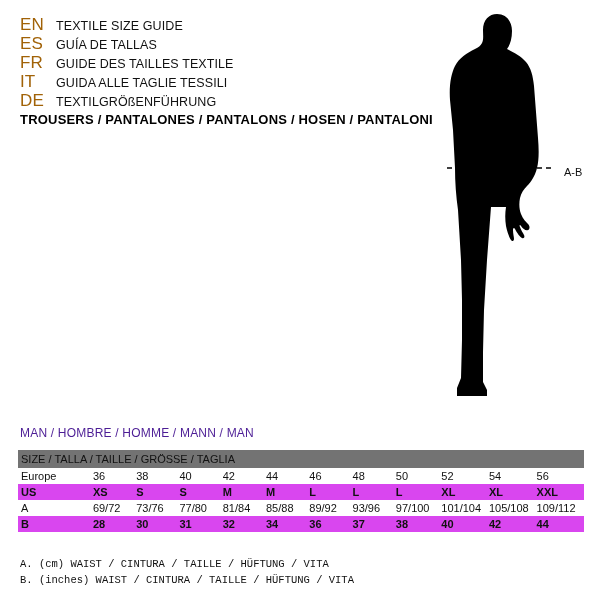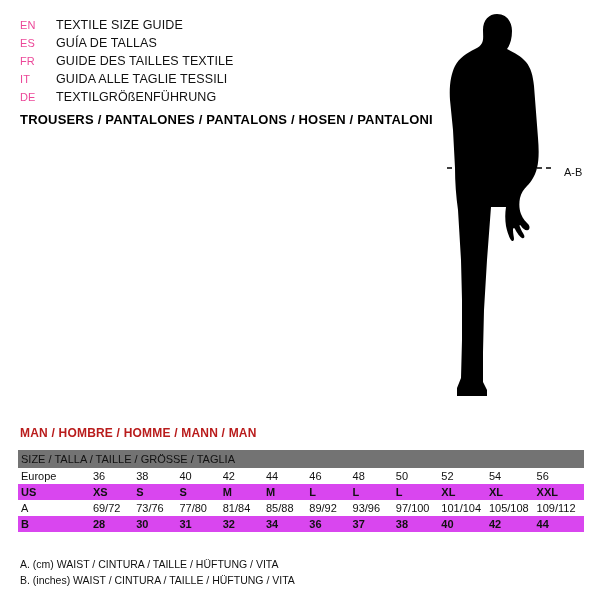--- a/index.html
+++ b/index.html
@@ -33,22 +33,22 @@
   .lang-row {
     display: flex;
     align-items: baseline;
     line-height: 18px;
     font-size: 12.5px;
     letter-spacing: 0.1px;
   }
   .lang-code {
     width: 36px;
     flex: 0 0 36px;
-    font-size: 11px;
-    color: #ec4899;
+    font-size: 17px;
+    color: #a16207;
   }
   .lang-text {
     font-size: 12.5px;
     color: #111;
     white-space: nowrap;
   }
 
   .section-title {
     position: absolute;
     left: 20px;
@@ -80,23 +80,23 @@
     font-family: "Liberation Sans", sans-serif;
     text-align: center;
   }
 
   
   .table-title {
     position: absolute;
     left: 20px;
     top: 426px;
     font-size: 12px;
-    font-weight: bold;
+    font-weight: normal;
     letter-spacing: 0.2px;
-    color: #b91c1c;
+    color: #4c1d95;
   }
 
   table.size-table {
     position: absolute;
     left: 18px;
     top: 450px;
     width: 566px;
     border-collapse: collapse;
     font-size: 11px;
     color: #111;
@@ -130,20 +130,21 @@
   .foot-notes {
     position: absolute;
     left: 20px;
     top: 556px;
     font-size: 10.5px;
     line-height: 16px;
     color: #111;
   }
   .foot-notes div {
     white-space: nowrap;
+    font-family: Liberation Mono, monospace;
   }
 </style>
 </head>
 <body>
 
 <div class="page">
 
   <div class="lang-block">
     <div class="lang-row">
       <span class="lang-code">EN</span>

